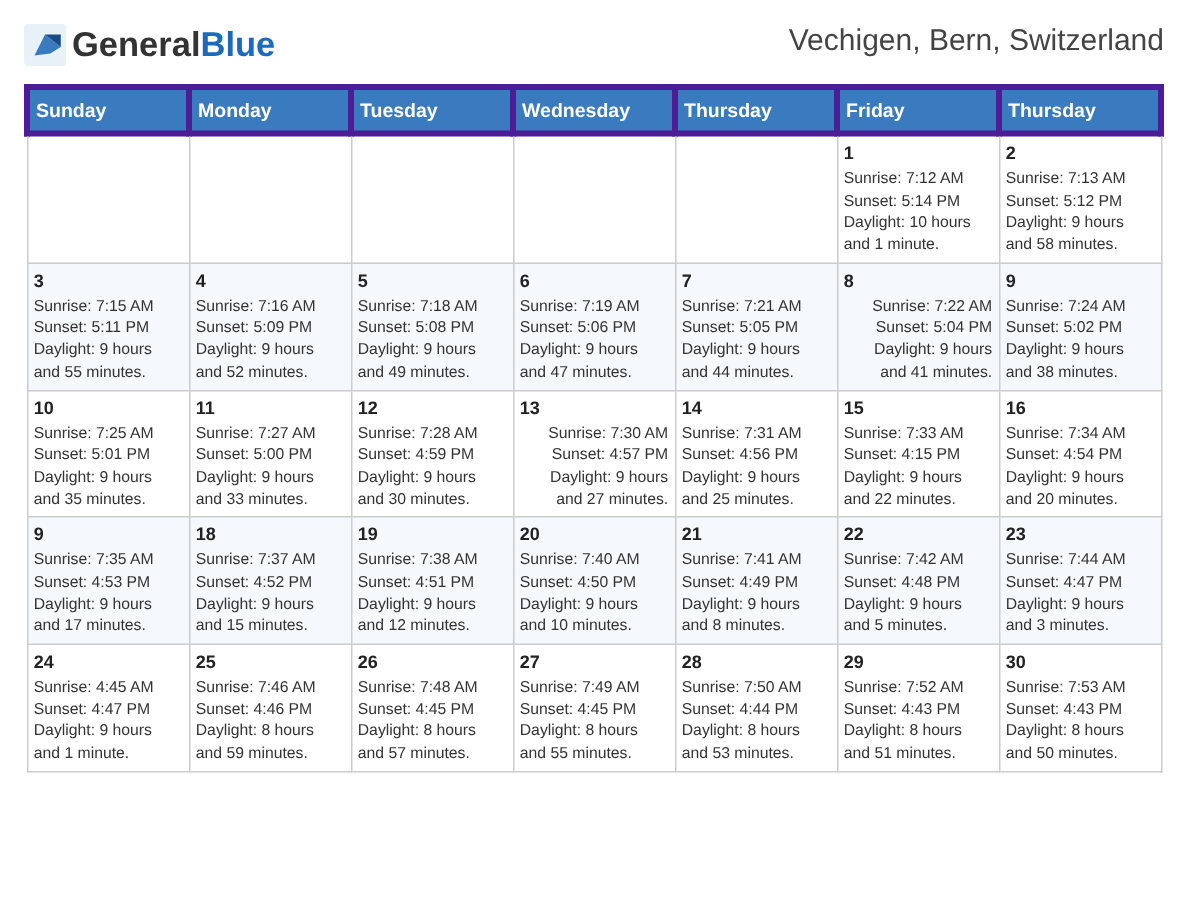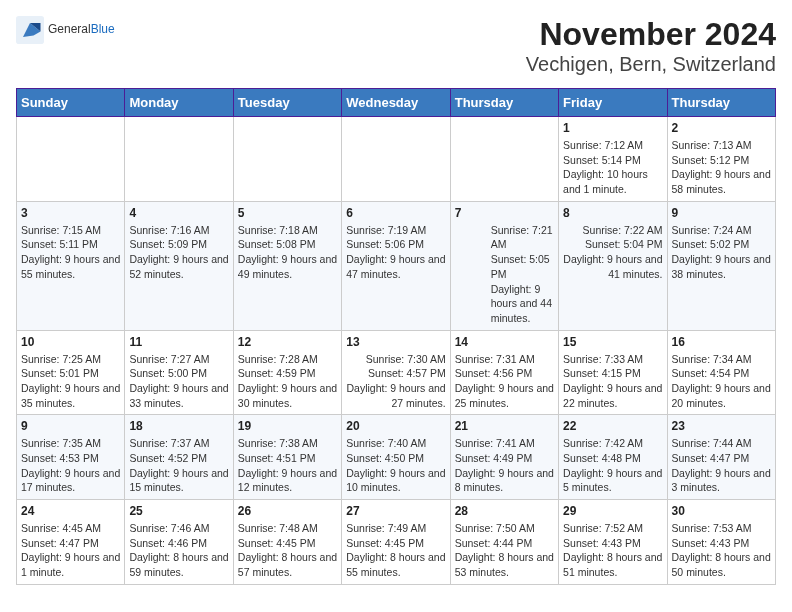--- a/index.html
+++ b/index.html
@@ -14,22 +14,22 @@
       display: flex;
       justify-content: space-between;
       align-items: flex-start;
       margin-bottom: 12px;
     }
     .logo {
       display: flex;
       align-items: center;
     }
     .logo-text {
-      font-size: 12px;
-      font-weight: normal;
+      font-size: 23px;
+      font-weight: bold;
       line-height: 1.1;
     }
     .logo-general { color: #333; }
     .logo-blue { color: #1a6bbf; }
     .logo-icon {
       width: 28px;
       height: 28px;
       margin-right: 4px;
     }
     .title-area {
@@ -50,21 +50,21 @@
       border-collapse: collapse;
       font-size: 11px;
     }
     .calendar thead tr th {
       background: #3a7abf;
       color: #fff;
       padding: 6px 4px;
       text-align: left;
       font-size: 13px;
       font-weight: bold;
-      border: 1px solid #4c1d95;
+      border: 4px solid #4c1d95;
     }
     .calendar tbody tr td {
       border: 1px solid #ccc;
       vertical-align: top;
       padding: 4px;
       width: 108px;
       min-height: 70px;
       background: #fff;
     }
     .calendar tbody tr:nth-child(even) td {
@@ -93,21 +93,20 @@
     <svg class="logo-icon" viewBox="0 0 40 40" xmlns="http://www.w3.org/2000/svg">
       <rect x="0" y="0" width="40" height="40" rx="4" fill="#e8f0f8"></rect>
       <polygon points="10,30 20,10 35,22 25,28" fill="#3a7abf"></polygon>
       <polygon points="20,10 35,22 35,10" fill="#1a4a8a"></polygon>
     </svg>
     <div class="logo-text">
       <div><span class="logo-general">General</span><span class="logo-blue">Blue</span></div>
     </div>
   </div>
   <div class="title-area">
-    <h1>November 2024</h1>
     <h2>Vechigen, Bern, Switzerland</h2>
   </div>
 </div>
 
 <table class="calendar">
   <thead>
     <tr>
     <th>Sunday</th>
         <th>Monday</th>
         <th>Tuesday</th>
@@ -157,21 +156,21 @@
 Daylight: 9 hours and 49 minutes.</div>
         </td>
         <td>
           <div class="day-num">6</div>
           <div class="day-info" style="white-space: pre-line;">Sunrise: 7:19 AM
 Sunset: 5:06 PM
 Daylight: 9 hours and 47 minutes.</div>
         </td>
         <td>
           <div class="day-num">7</div>
-          <div class="day-info" style="white-space: pre-line; margin-left: 36px;">Sunrise: 7:21 AM
+          <div class="day-info" style="white-space: pre-line;">Sunrise: 7:21 AM
 Sunset: 5:05 PM
 Daylight: 9 hours and 44 minutes.</div>
         </td>
         <td>
           <div class="day-num">8</div>
           <div class="day-info" style="white-space: pre-line; text-align: right;">Sunrise: 7:22 AM
 Sunset: 5:04 PM
 Daylight: 9 hours and 41 minutes.</div>
         </td>
         <td>

